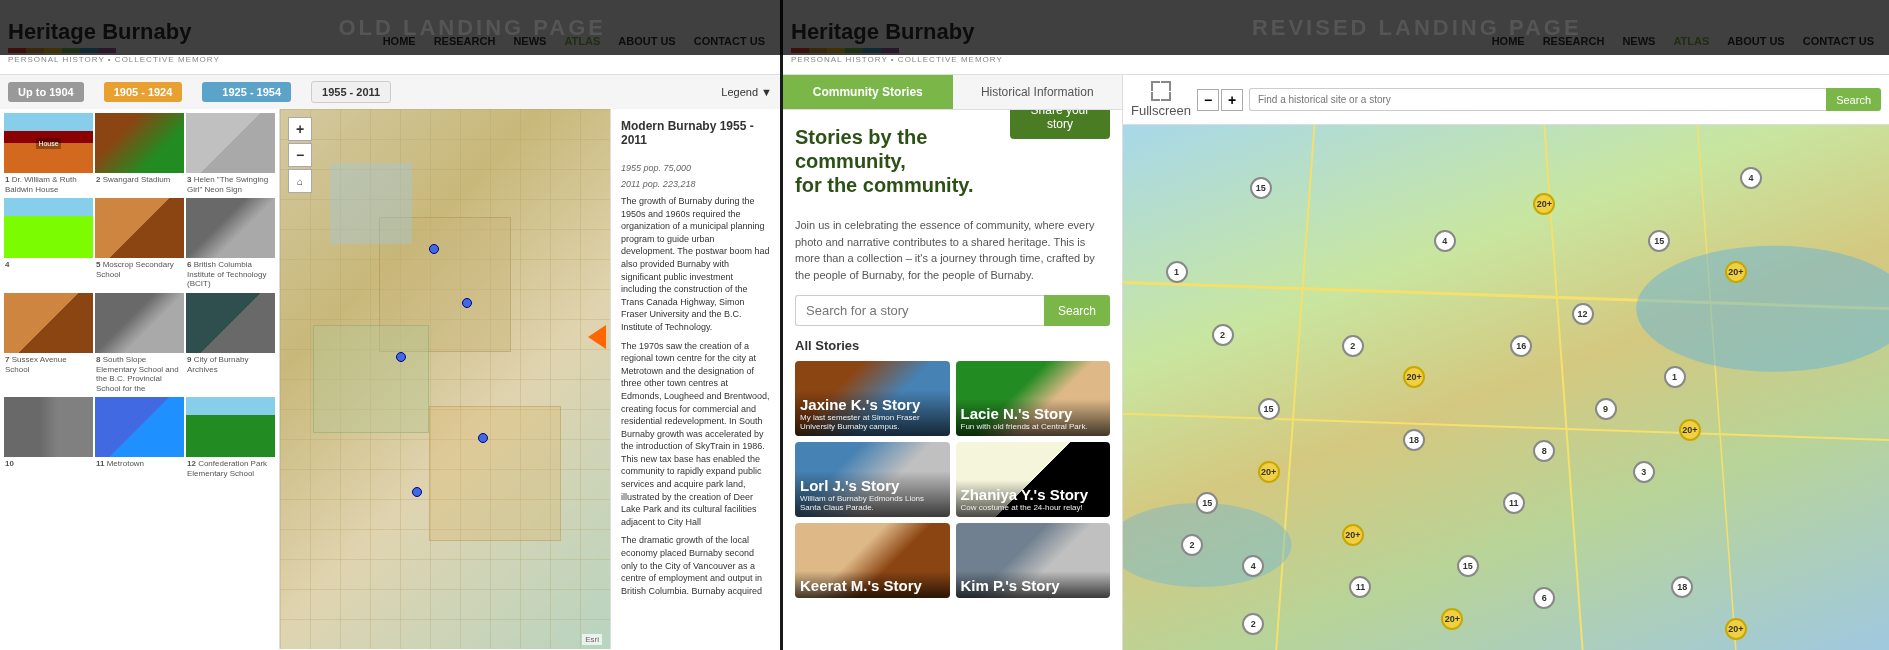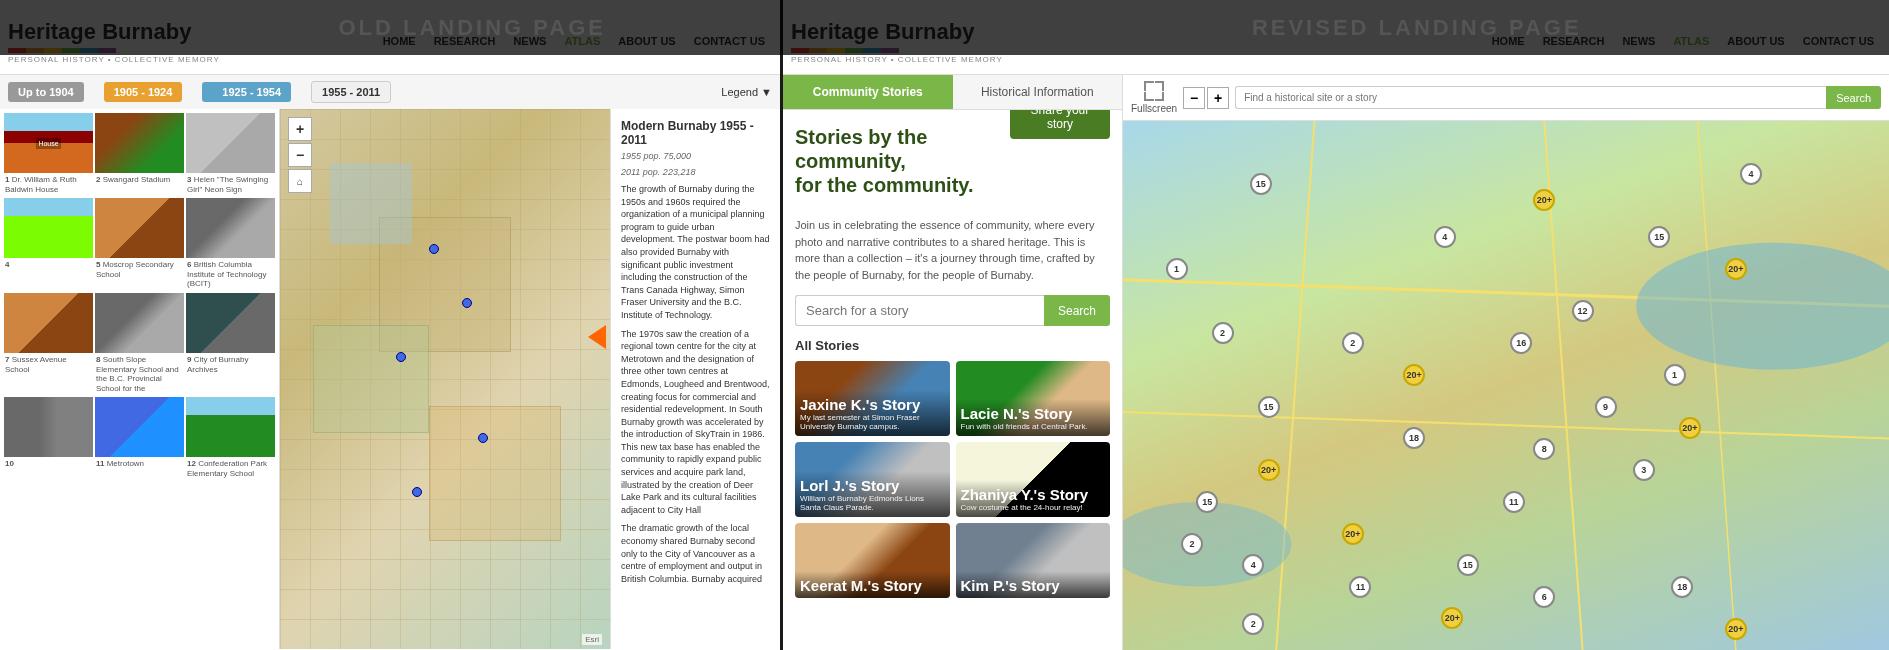--- a/index.html
+++ b/index.html
@@ -172,21 +172,21 @@
     
     .old-text-panel {
       width: 170px;
       padding: 10px;
       font-size: 10px;
       color: #333;
       overflow-y: auto;
       border-left: 1px solid #ddd;
     }
 
-    .old-text-panel h3 { font-size: 12px; margin-bottom: 4px; color: #333; }
+    .old-text-panel h3 { font-size: 12px; margin-bottom: 16px; color: #333; }
     .old-text-panel .era { font-style: italic; color: #666; margin-bottom: 6px; font-size: 9px; }
     .old-text-panel p { line-height: 1.4; margin-bottom: 6px; font-size: 9px; }
 
     
     .divider {
       width: 3px;
       background: #1a1a1a;
       flex-shrink: 0;
     }
 
@@ -567,21 +567,21 @@
           <div style="position:absolute; bottom:4px; right:8px; font-size:8px; color:#666; background:rgba(255,255,255,0.7); padding:1px 3px;">Esri</div>
         </div>
       </div>
 
       <div class="old-text-panel">
         <h3>Modern Burnaby 1955 - 2011</h3>
         <div class="era">1955 pop. 75,000</div>
         <div class="era">2011 pop. 223,218</div>
         <p>The growth of Burnaby during the 1950s and 1960s required the organization of a municipal planning program to guide urban development. The postwar boom had also provided Burnaby with significant public investment including the construction of the Trans Canada Highway, Simon Fraser University and the B.C. Institute of Technology.</p>
         <p>The 1970s saw the creation of a regional town centre for the city at Metrotown and the designation of three other town centres at Edmonds, Lougheed and Brentwood, creating focus for commercial and residential redevelopment. In South Burnaby growth was accelerated by the introduction of SkyTrain in 1986. This new tax base has enabled the community to rapidly expand public services and acquire park land, illustrated by the creation of Deer Lake Park and its cultural facilities adjacent to City Hall</p>
-        <p>The dramatic growth of the local economy shared Burnaby second only to the City of Vancouver as a centre of employment and output in British Columbia. Burnaby acquired</p>
+        <p>The dramatic growth of the local economy placed Burnaby second only to the City of Vancouver as a centre of employment and output in British Columbia. Burnaby acquired</p>
       </div>
     </div>
   </div>
 
   <div class="divider"></div>
 
   <div class="new-page">
 
     <div class="new-header">
       <div class="new-logo-area">
@@ -684,21 +684,21 @@
 
         <div style="background:#fff; padding:6px 8px; display:flex; align-items:center; gap:6px; border-bottom:1px solid #ddd; flex-shrink:0;">
 
           <div style="display:flex; flex-direction:column; align-items:center; gap:2px; flex-shrink:0;">
             <div style="display:grid; grid-template-columns:1fr 1fr; gap:1px; width:20px; height:20px; cursor:pointer;">
               <div style="border:2px solid #888; border-right:none; border-bottom:none;"></div>
               <div style="border:2px solid #888; border-left:none; border-bottom:none;"></div>
               <div style="border:2px solid #888; border-right:none; border-top:none;"></div>
               <div style="border:2px solid #888; border-left:none; border-top:none;"></div>
             </div>
-            <span style="font-size:10px; color:#555;">Fullscreen</span>
+            <span style="font-size:13px; color:#555;">Fullscreen</span>
           </div>
 
           <div style="display:flex; gap:2px;">
             <div class="zoom-btn">−</div>
             <div class="zoom-btn">+</div>
           </div>
 
           <div style="display:flex; flex:1;">
             <input type="text" style="flex: 1 1 0%; padding: 5px 8px; border-top: 1px solid rgb(204, 204, 204); border-bottom: 1px solid rgb(204, 204, 204); border-left: 1px solid rgb(204, 204, 204); border-image: initial; border-right: none; border-radius: 3px 0px 0px 3px; font-size: 10px; color: rgb(153, 153, 153);" placeholder="Find a historical site or a story">
             <button style="background:#7ab648; color:#fff; border:none; padding:5px 10px; border-radius:0 3px 3px 0; font-size:11px; cursor:pointer;">Search</button>

